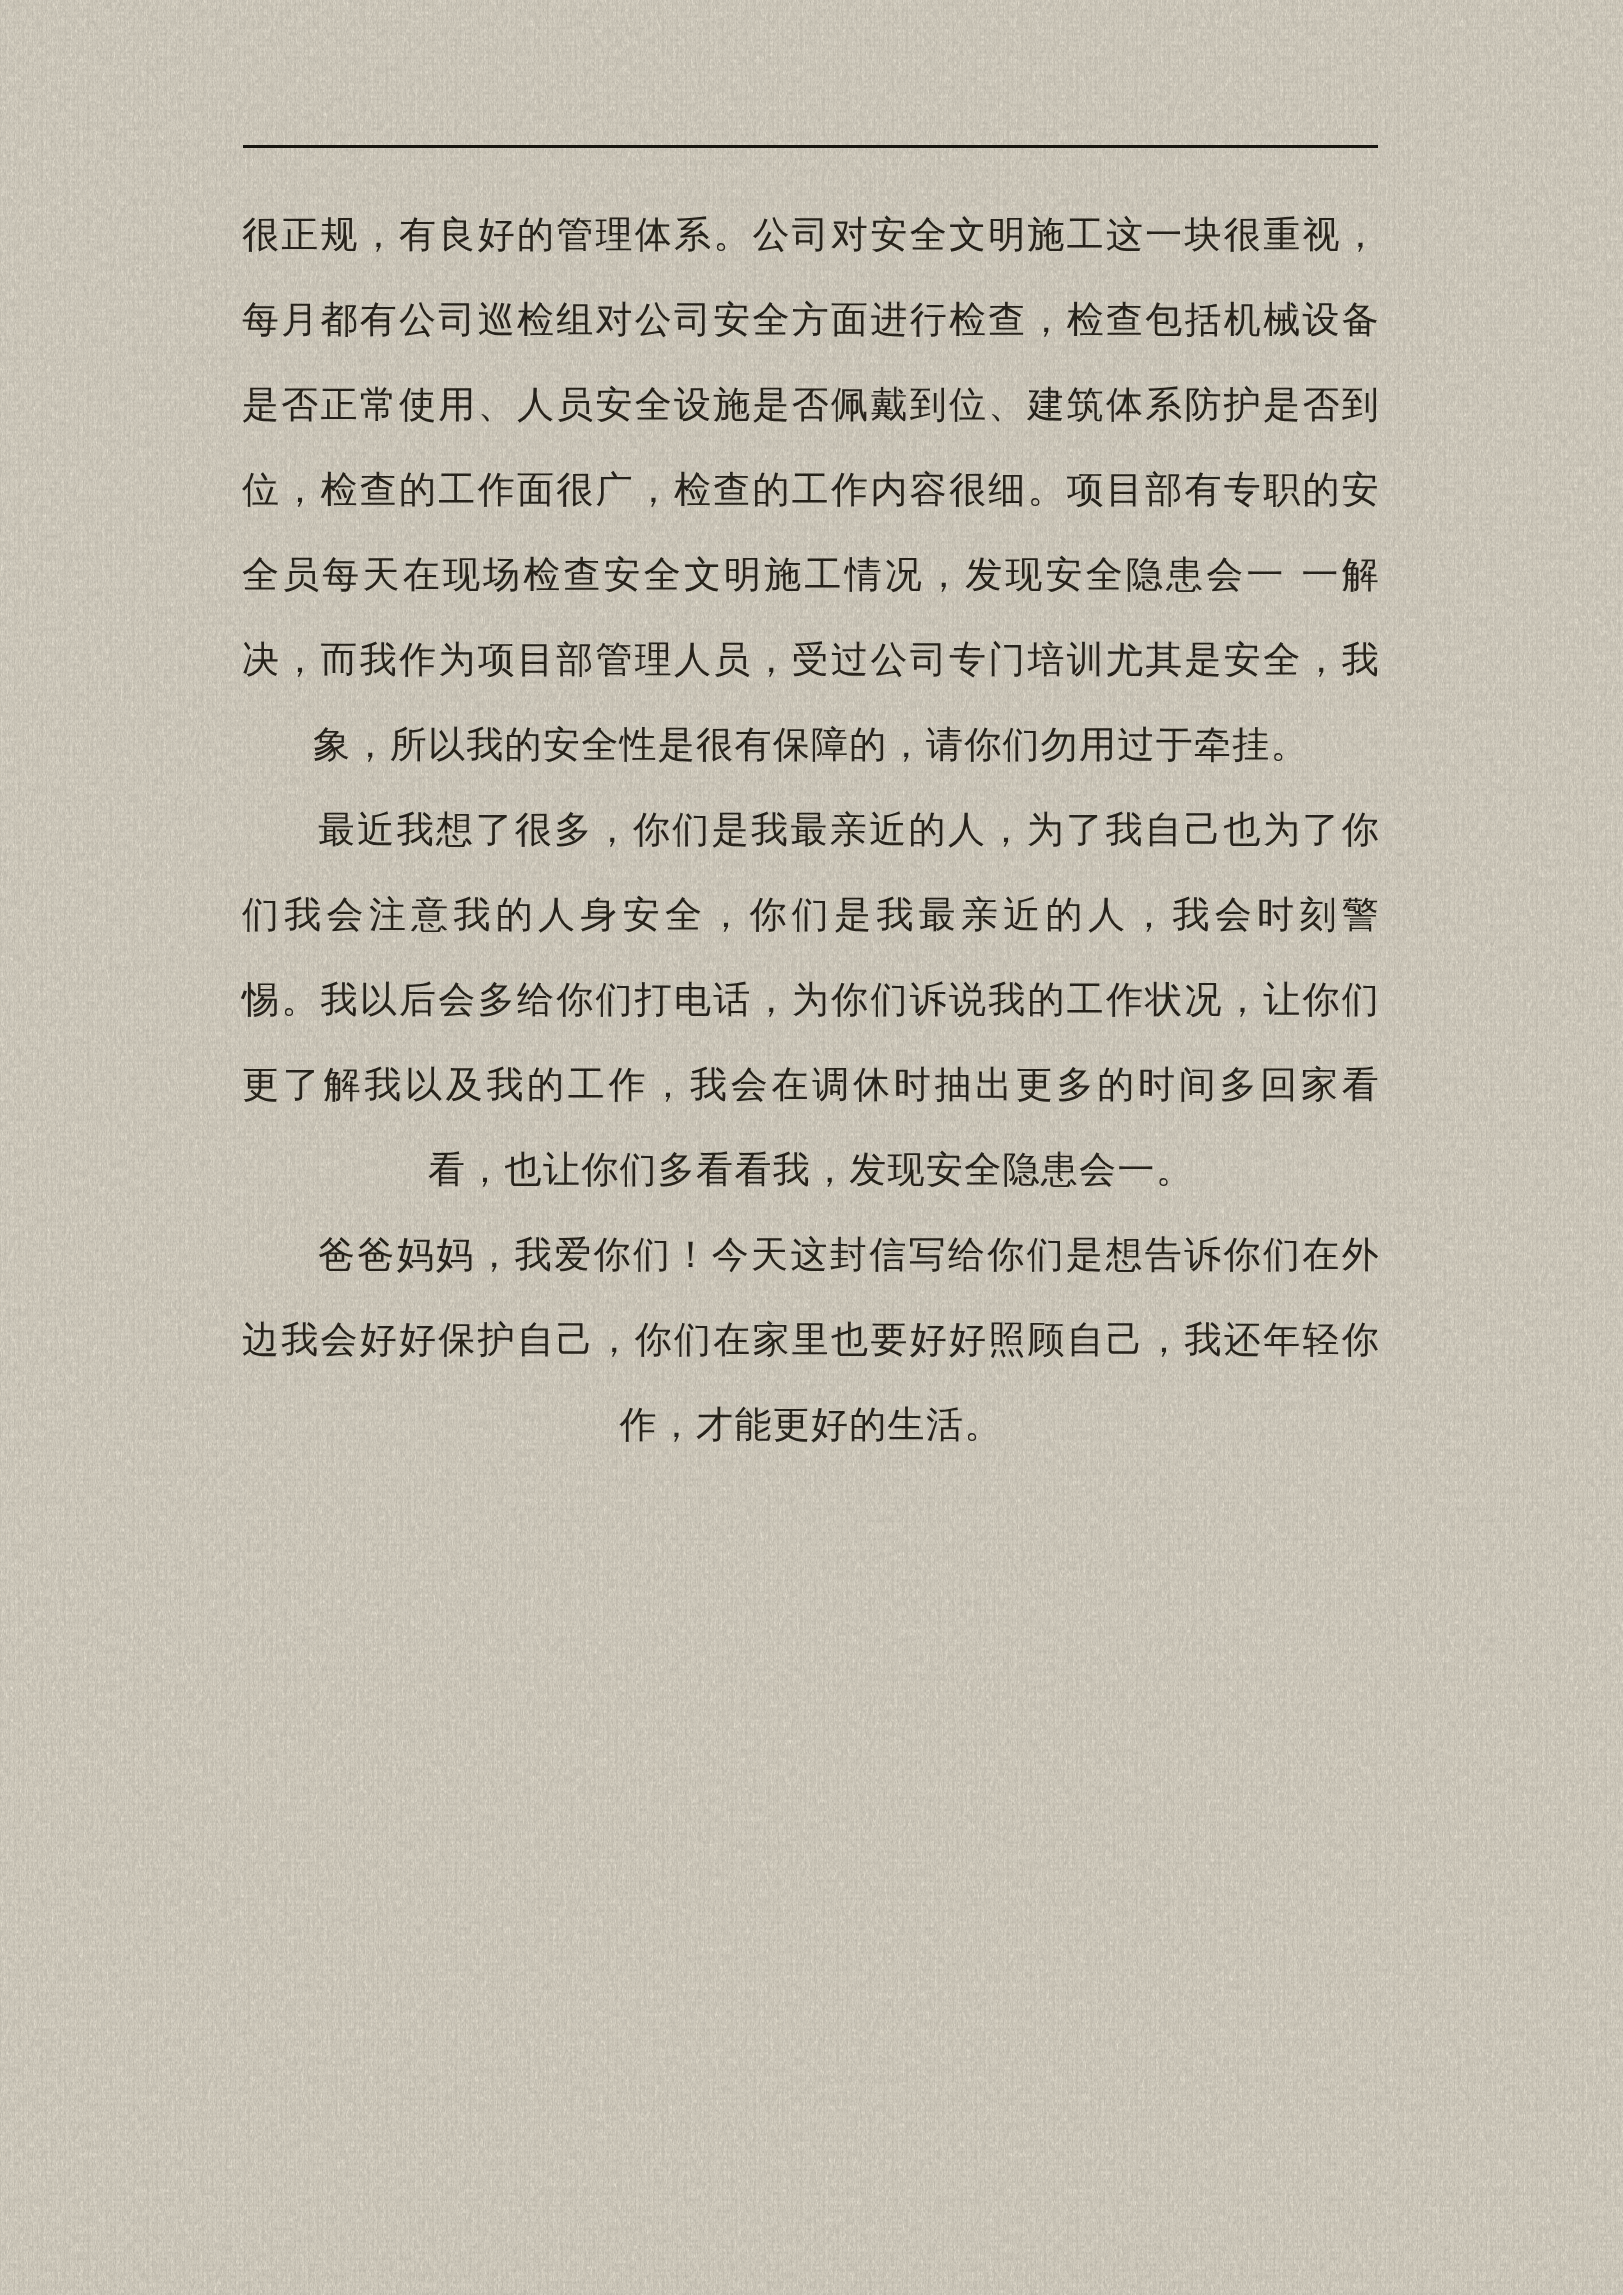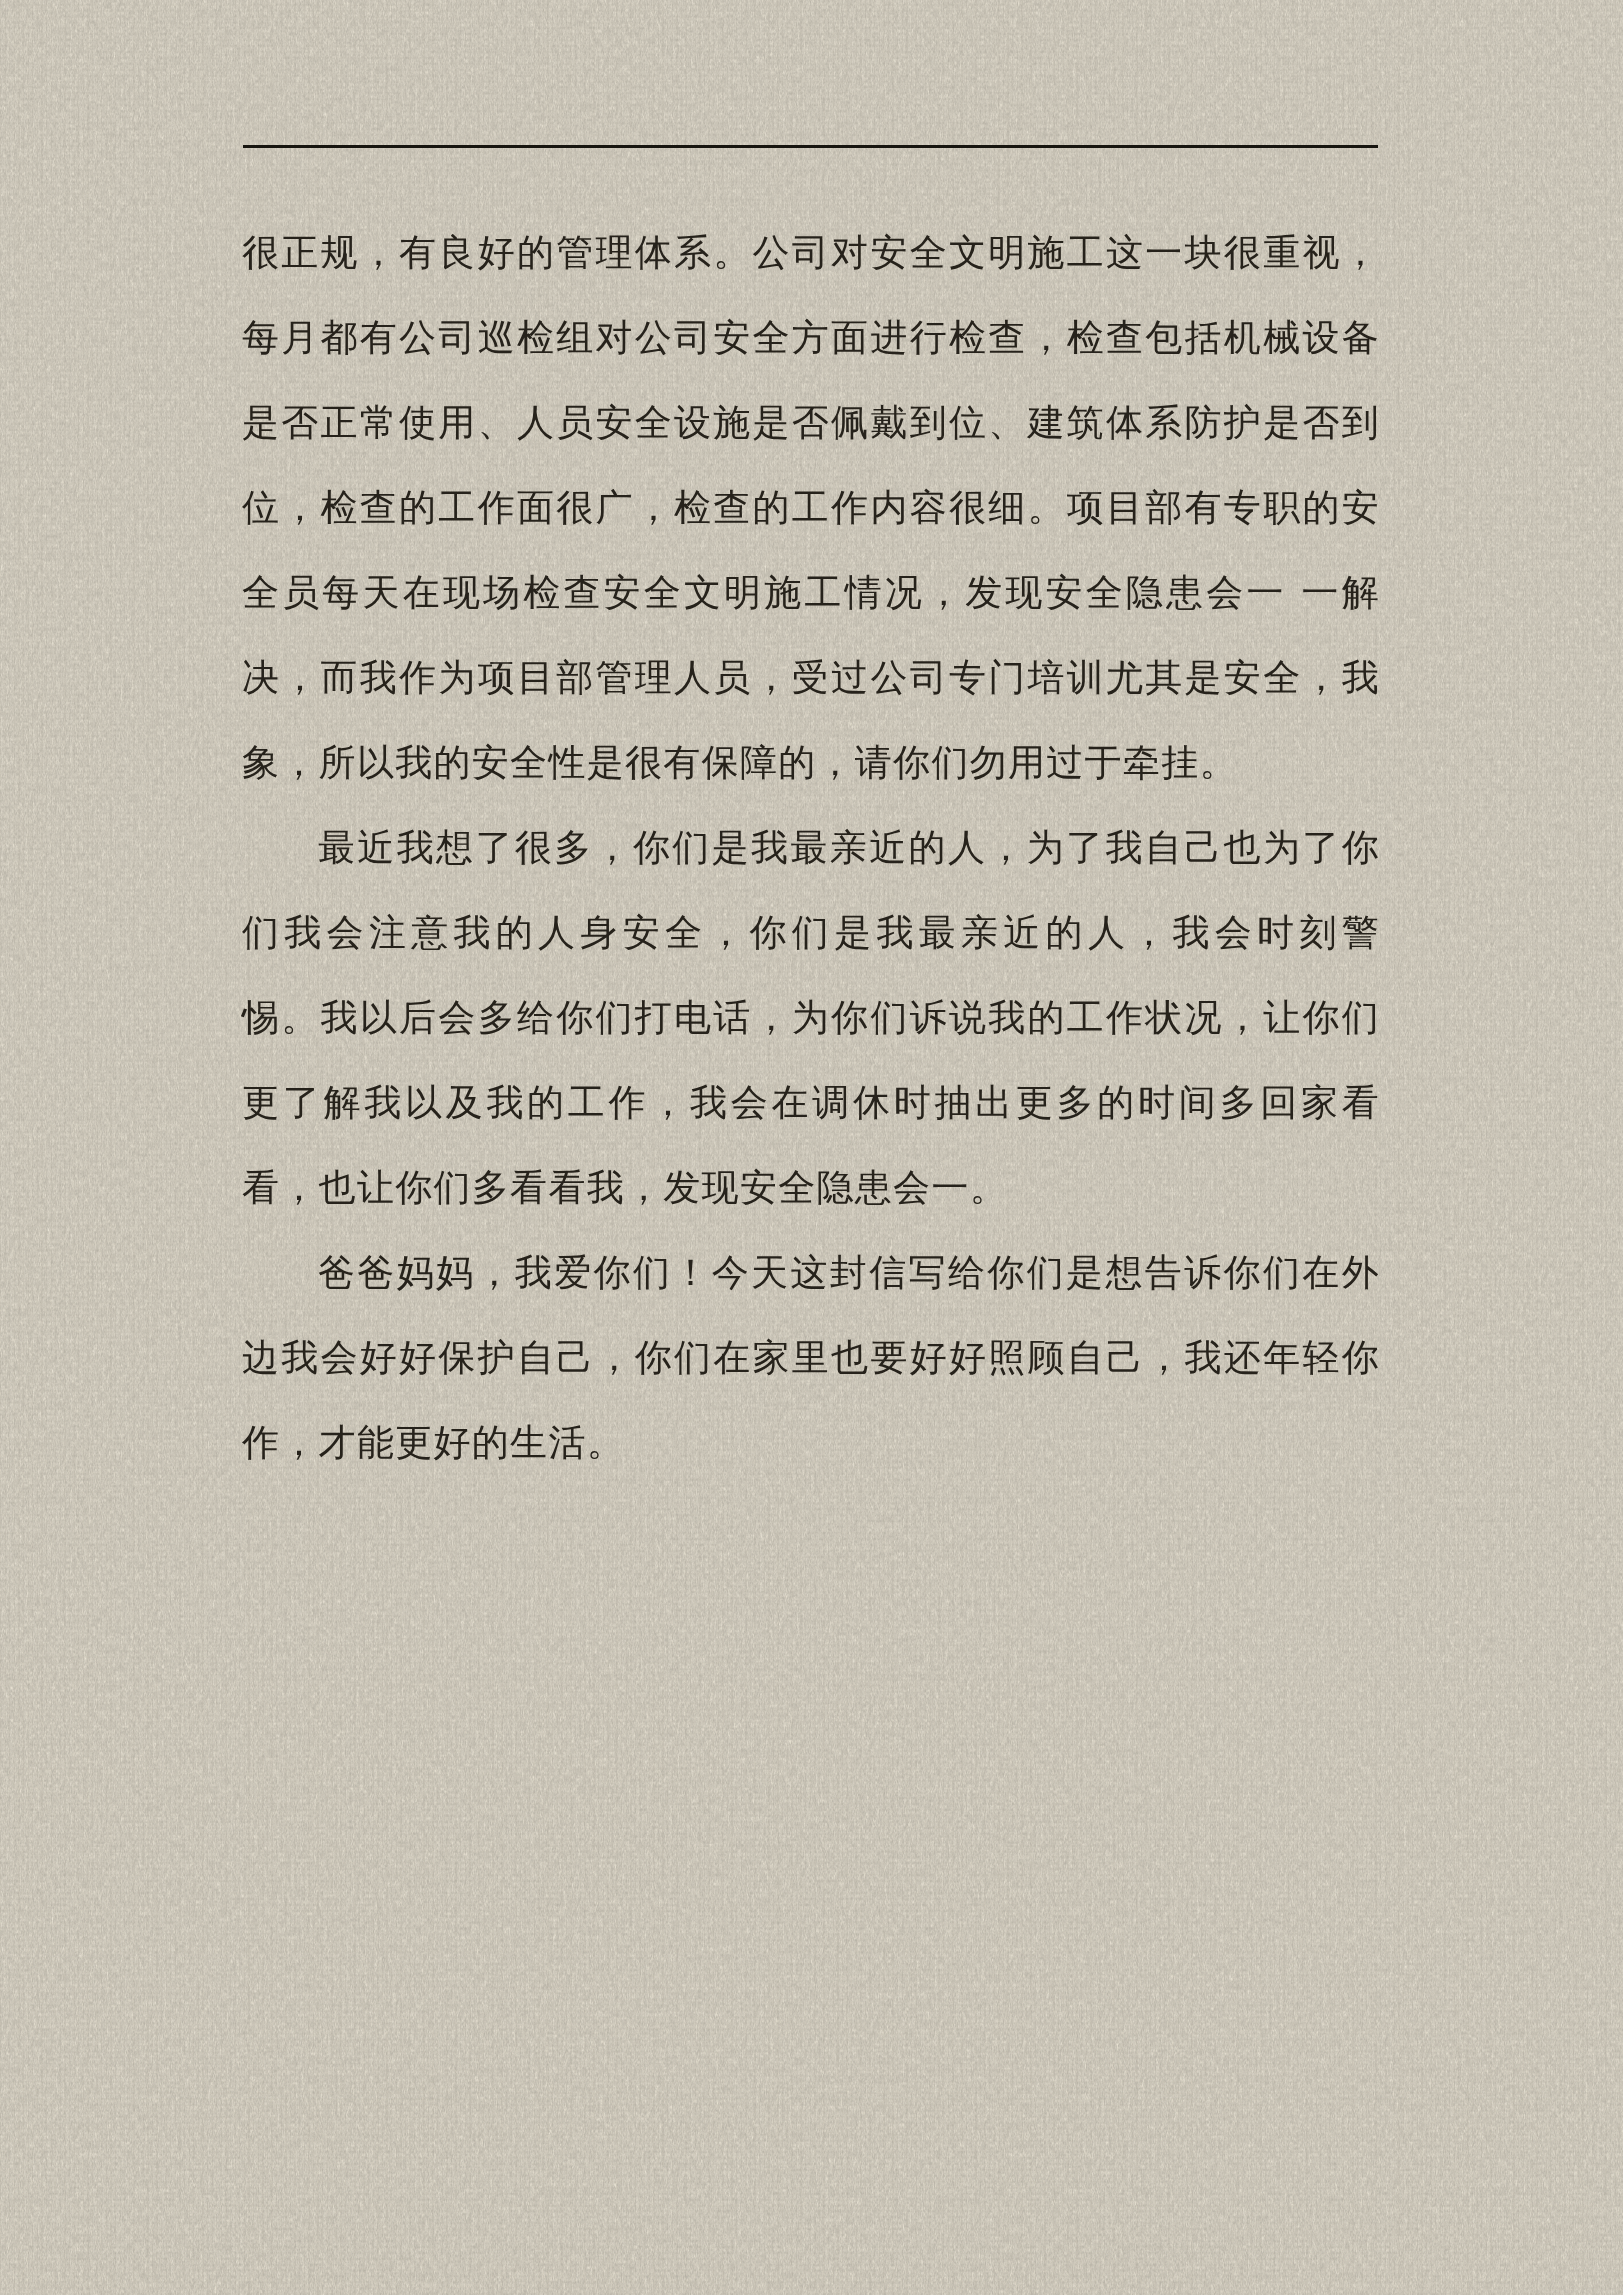--- a/index.html
+++ b/index.html
@@ -34,31 +34,31 @@
     position: absolute;
     left: 243px;
     top: 145px;
     width: 1135px;
     height: 3.3px;
     background: #17150f;
   }
   .letter-body {
     position: absolute;
     left: 242px;
-    top: 210px;
+    top: 192px;
     width: 1138px;
     color: #26221b;
     font-size: 37px;
     letter-spacing: 1.3px;
   }
   .line {
     height: 85px;
     line-height: 85px;
     white-space: nowrap;
-    text-align: left;
+    text-align: center;
   }
   .line.fill {
     white-space: normal;
     text-align: justify;
     text-align-last: justify;
     text-justify: inter-character;
   }
   .line.indent {
     text-indent: 76px;
   }

